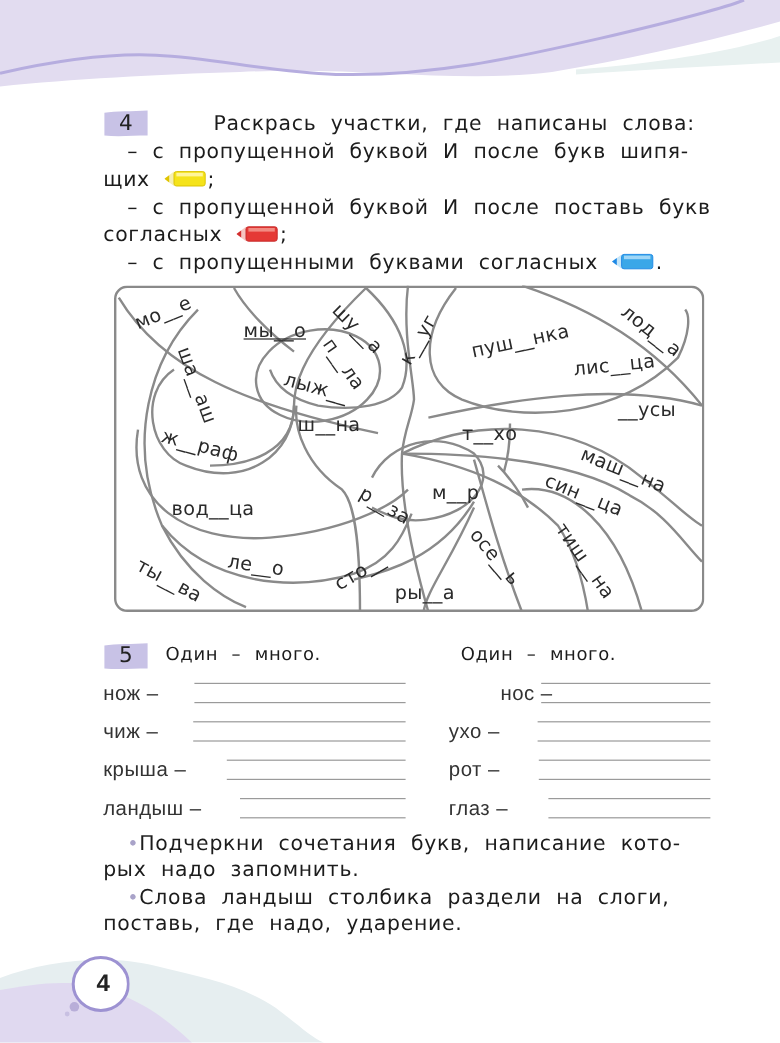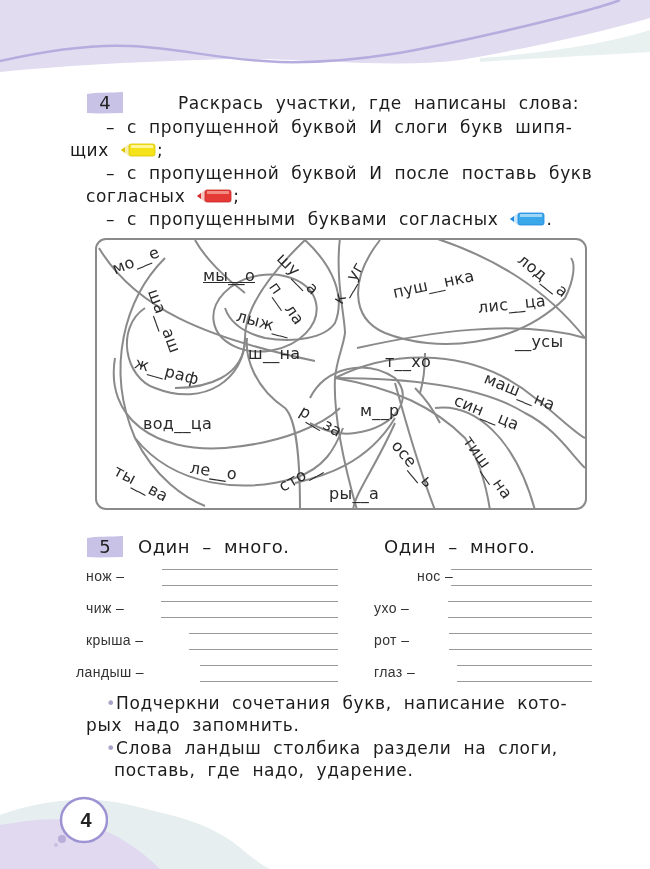--- a/index.html
+++ b/index.html
@@ -14,22 +14,22 @@
   .task-badge { position: absolute; width: 38px; height: 24px; }
   .task-badge svg { position: absolute; left: 0; top: 0; }
   .task-badge span { position: absolute; left: 0; top: 1px; width: 38px; text-align: center; font-size: 18px; color: #222; font-family: "DejaVu Sans", sans-serif; }
 
   .pencil { display: inline-block; vertical-align: middle; width: 36px; height: 16px; position: relative; top: -1px; }
 
   .diagram { position: absolute; left: 95px; top: 238px; width: 492px; height: 272px; }
   .diagram svg { position: absolute; left: 0; top: 0; }
   .word { position: absolute; font-family: "DejaVu Sans", sans-serif; font-size: 16px; color: #2a2a2a; white-space: nowrap; transform-origin: left center; letter-spacing: 0.3px; }
 
-  .ex5-title { position: absolute; font-size: 18px; letter-spacing: 0.5px; word-spacing: 6px; font-weight: 500; }
-  .ex5-word { position: absolute; font-family: "Liberation Sans", sans-serif; font-size: 14px; color: #333; letter-spacing: 0.4px; white-space: nowrap; }
+  .ex5-title { position: absolute; font-size: 15px; letter-spacing: 0.5px; word-spacing: 6px; font-weight: 500; }
+  .ex5-word { position: absolute; font-family: "Liberation Sans", sans-serif; font-size: 17px; color: #333; letter-spacing: 0.4px; white-space: nowrap; }
   .line { position: absolute; height: 1px; background: #9a9a9a; }
 
   .bullet { color: #a9a3c9; font-size: 16px; }
 
   .page-num { position: absolute; left: 60px; top: 799px; width: 52px; height: 46px; }
   .page-num span { position: absolute; left: 0; top: 10px; width: 52px; text-align: center; font-size: 20px; font-weight: bold; color: #222; font-family: "Liberation Sans", sans-serif; }
 </style>
 </head>
 <body>
 
@@ -41,22 +41,22 @@
   </svg>
 </div>
 
 <div class="task-badge" style="left:86px;top:91px;">
   <svg width="38" height="24">
       <path d="M1,3 C10,1 25,2 37,1 V22 C25,22 12,23 1,22 Z" fill="#c8c2e6"></path>
     </svg>
   <span>4</span>
 </div>
 <div class="text" style="left:138px;top:92px;margin-left:40px;">Раскрась участки, где написаны слова:</div>
-<div class="text" style="left:106px;top:116px;">– с пропущенной буквой И слоги букв шипя-</div>
-<div class="text" style="left:70px;top:139px;">
+<div class="text" style="left:106px;top:116px;">– с пропущенной буквой И после букв шипя-</div>
+<div class="text" style="left:86px;top:139px;">
   <span>щих</span>
   <svg class="pencil" viewBox="0 0 36 16">
     <polygon points="0,8 8,2 8,14" fill="#f6efb0"></polygon>
     <polygon points="0,8 4,5 4,11" fill="#e0c400"></polygon>
     <rect x="8" y="2" width="26" height="12" rx="2" fill="#f5e31a" stroke="#d9c200" stroke-width="0.8"></rect>
     <rect x="10" y="3" width="22" height="3" fill="#fff59a"></rect>
   </svg><span>;</span>
 </div>
 <div class="text" style="left:106px;top:162px;">– с пропущенной буквой И после поставь букв</div>
 <div class="text" style="left:86px;top:185px;">
@@ -161,21 +161,21 @@
 <div class="line" style="left:162px;top:585px;width:176px;"></div>
 
 <div class="ex5-word" style="left:86px;top:600px;">чиж –</div>
 <div class="line" style="left:161px;top:601px;width:177px;"></div>
 <div class="line" style="left:161px;top:617px;width:177px;"></div>
 
 <div class="ex5-word" style="left:86px;top:632px;">крыша –</div>
 <div class="line" style="left:189px;top:633px;width:149px;"></div>
 <div class="line" style="left:189px;top:649px;width:149px;"></div>
 
-<div class="ex5-word" style="left:76px;top:664px;">ландыш –</div>
+<div class="ex5-word" style="left:86px;top:664px;">ландыш –</div>
 <div class="line" style="left:200px;top:665px;width:138px;"></div>
 <div class="line" style="left:200px;top:681px;width:138px;"></div>
 
 <div class="ex5-word" style="left:374px;top:568px;margin-left:43px;">нос –</div>
 <div class="line" style="left:451px;top:569px;width:141px;"></div>
 <div class="line" style="left:451px;top:585px;width:141px;"></div>
 
 <div class="ex5-word" style="left:374px;top:600px;">ухо –</div>
 <div class="line" style="left:448px;top:601px;width:144px;"></div>
 <div class="line" style="left:448px;top:617px;width:144px;"></div>
@@ -188,21 +188,21 @@
 <div class="line" style="left:457px;top:665px;width:135px;"></div>
 <div class="line" style="left:457px;top:681px;width:135px;"></div>
 
 <div class="text" style="left:106px;top:692px;">
   <span class="bullet">•</span><span>Подчеркни сочетания букв, написание кото-</span>
 </div>
 <div class="text" style="left:86px;top:714px;">рых надо запомнить.</div>
 <div class="text" style="left:106px;top:737px;">
   <span class="bullet">•</span><span>Слова ландыш столбика раздели на слоги,</span>
 </div>
-<div class="text" style="left:86px;top:759px;margin-left:28px;">поставь, где надо, ударение.</div>
+<div class="text" style="left:86px;top:759px;">поставь, где надо, ударение.</div>
 
 <div class="bottom-deco">
   <svg width="650" height="99" viewBox="0 0 650 99">
     <path d="M0,45 C40,30 90,25 130,35 C170,45 200,50 230,70 C250,85 260,95 270,99 H0 Z" fill="#e6eef0"></path>
     <path d="M0,55 C30,50 60,45 90,55 C120,65 140,80 160,99 H0 Z" fill="#e0d9f0"></path>
   </svg>
 </div>
 <div class="page-num">
   <svg width="60" height="60" viewBox="0 0 60 60" style="position:absolute;left:-12px;top:-6px;">
     <circle cx="14" cy="46" r="4" fill="#b8aed8"></circle>

